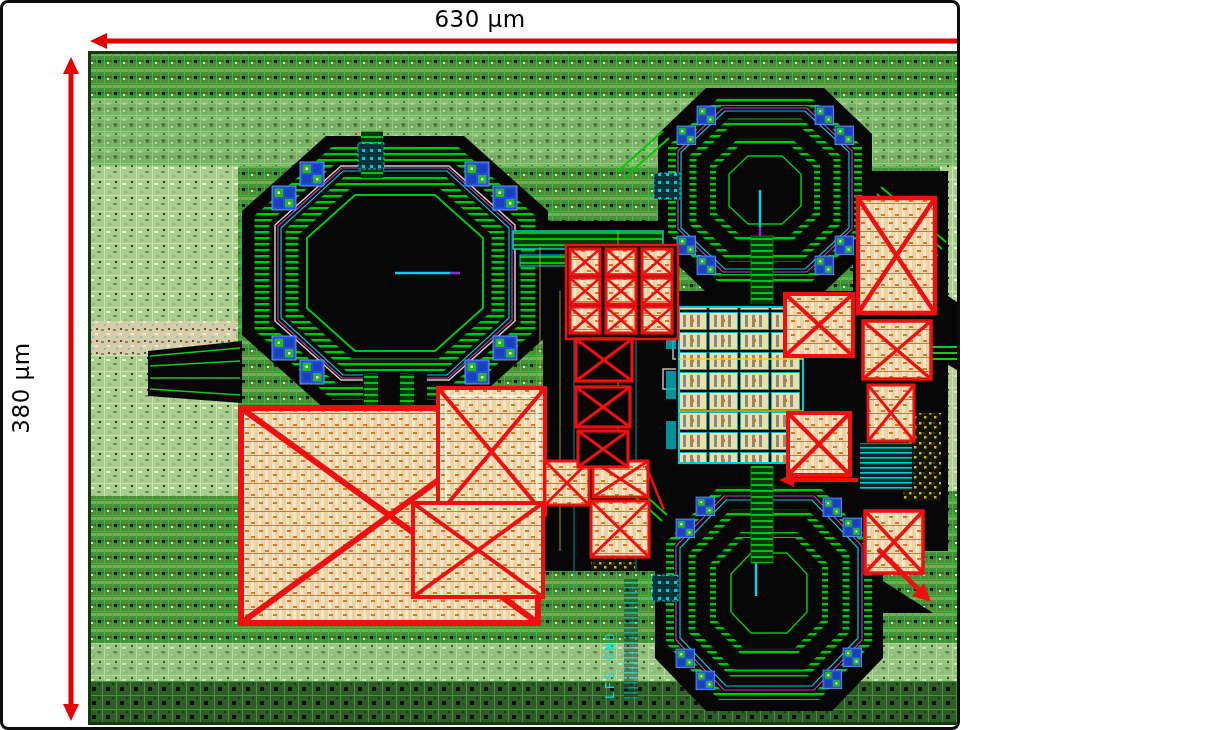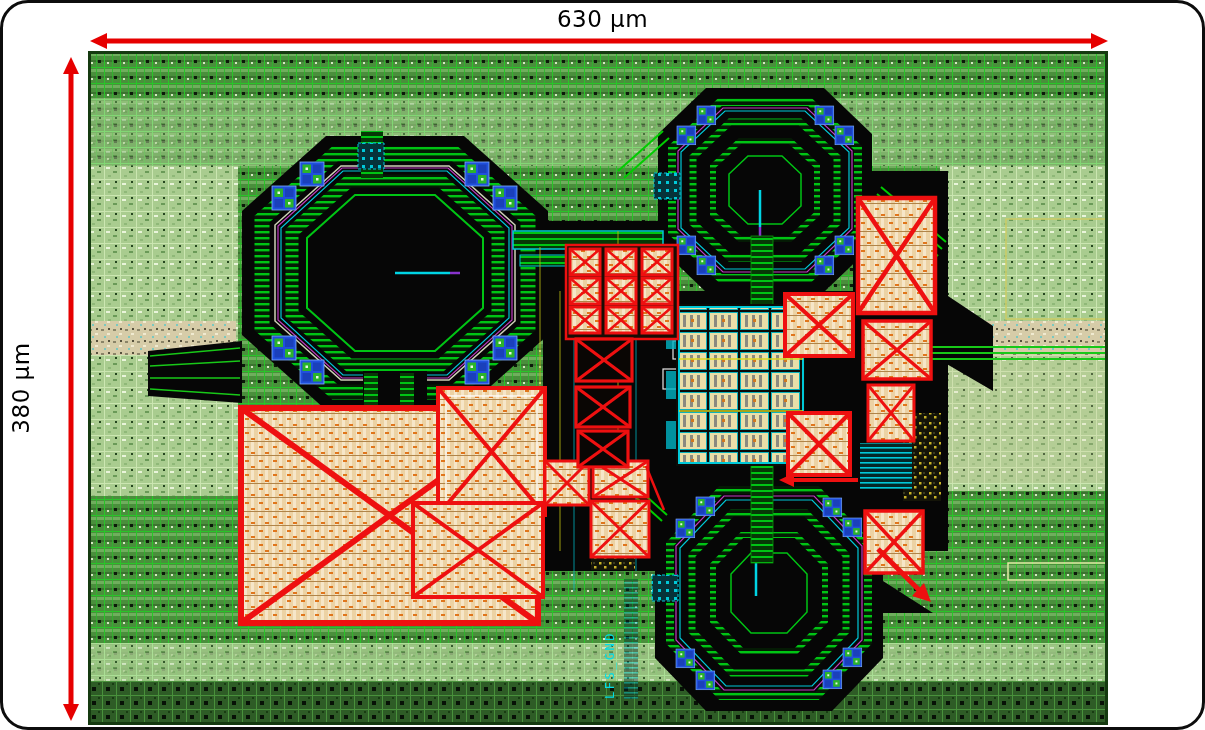--- a/index.html
+++ b/index.html
@@ -1,17 +1,17 @@
 <!DOCTYPE html>
 <html><head>
 <meta charset="utf-8">
 <style>
   html,body{margin:0;padding:0;background:#ffffff;}
-  .page{position:relative;width:1205px;height:730px;background:#ffffff;box-sizing:border-box;
-        border:3px solid #0d0d0d;border-radius:28px;overflow:hidden;
+  .page{position:relative;width:960px;height:730px;background:#ffffff;box-sizing:border-box;
+        border:3px solid #0d0d0d;border-radius:8px;overflow:hidden;
         font-family:"DejaVu Sans", sans-serif;}
   .dim-label{position:absolute;color:#000;font-size:23px;font-weight:500;letter-spacing:.5px;}
   .dim-label.top{left:0;right:0;top:3px;text-align:center;}
   .dim-label.left{left:-62px;top:372px;width:160px;text-align:center;transform:rotate(-90deg);}
   .overlay-svg{position:absolute;left:0;top:0;}
   .chip{position:absolute;left:85px;top:48px;width:1020px;height:674px;}
 </style>
 </head>
 <body>
 

